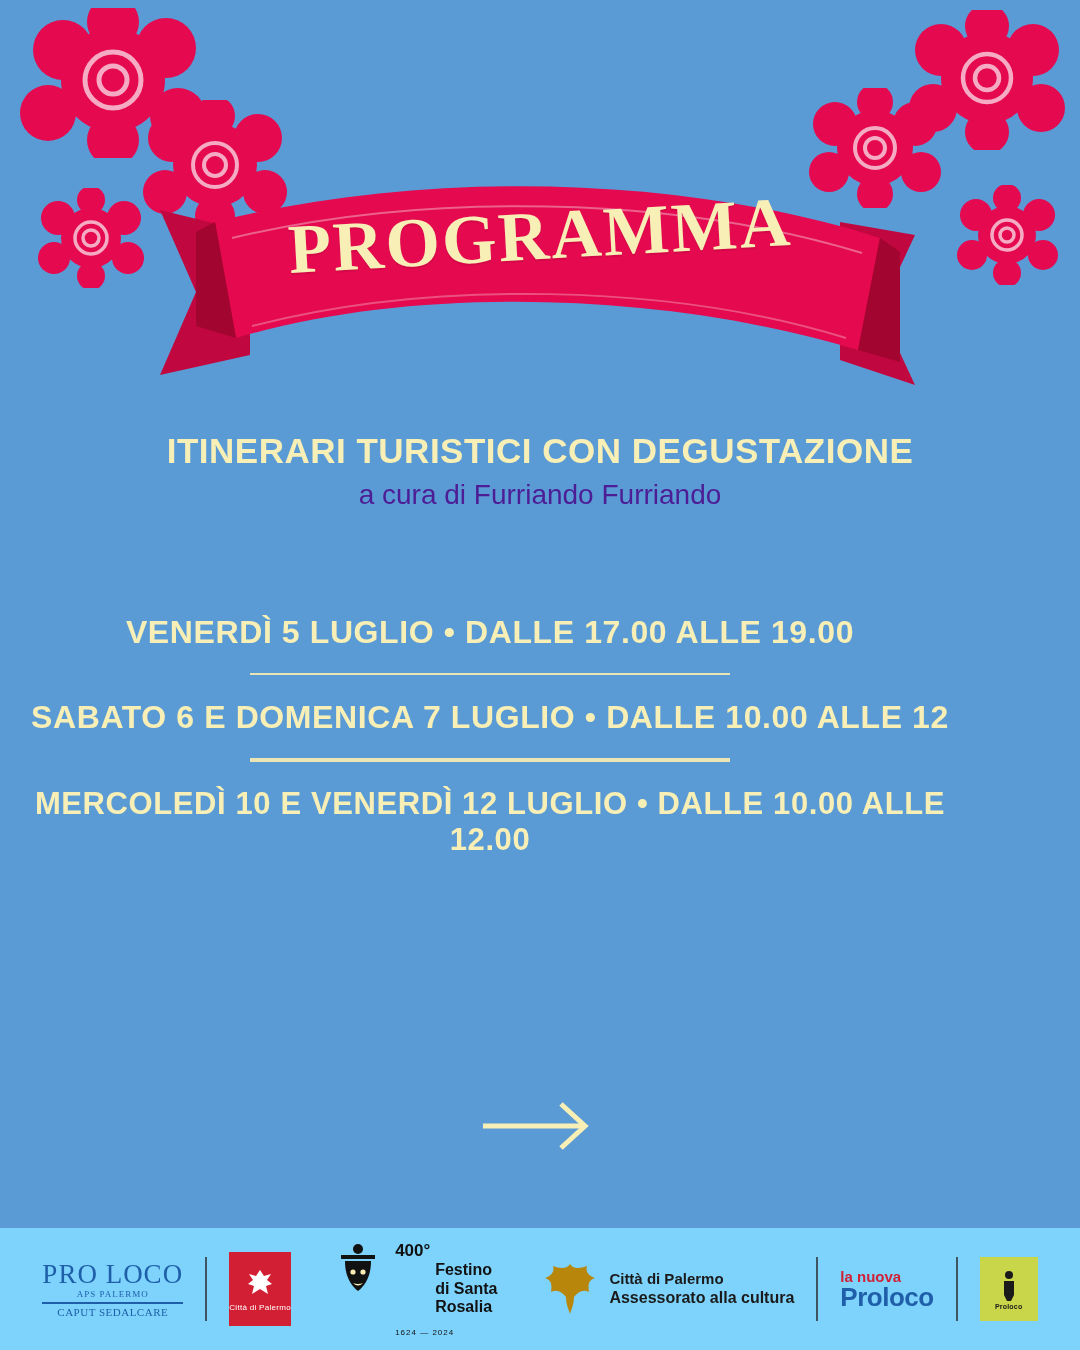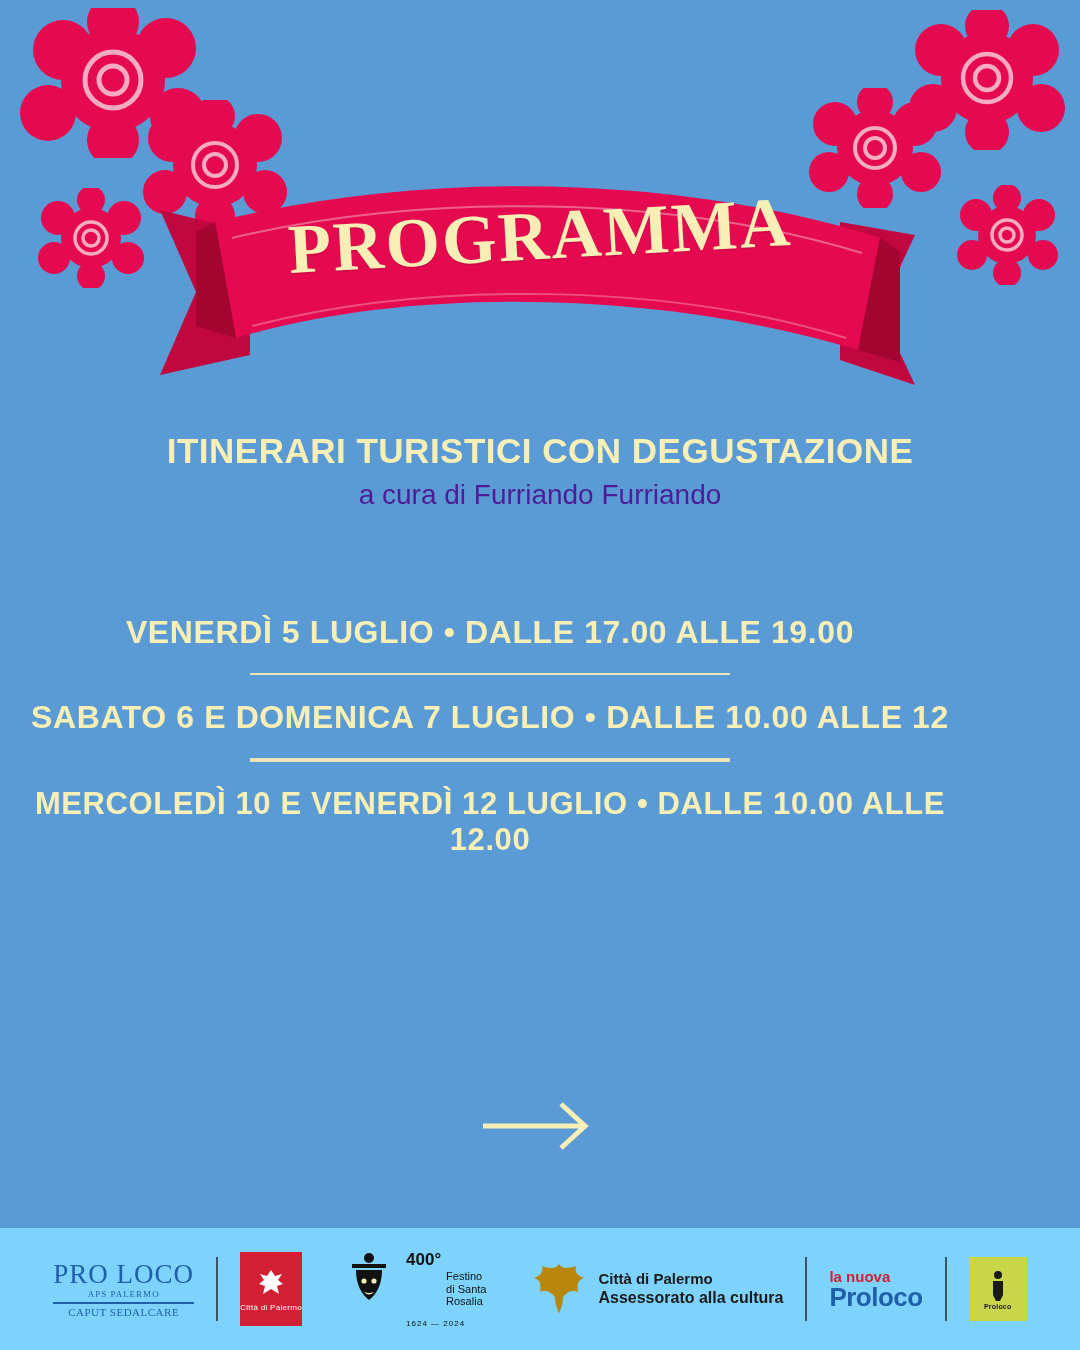--- a/index.html
+++ b/index.html
@@ -149,21 +149,21 @@
   .crest-box {
     width: 62px; height: 74px; background: #d21f33;
     display: flex; flex-direction: column; align-items: center; justify-content: center;
     color: #fff;
   }
   .crest-box .crest-label { font-size: 8px; margin-top: 2px; letter-spacing: .3px;}
 
   
   .festino { display: flex; gap: 14px; color: #111; }
   .festino .f-mask { width: 46px; height: 58px; }
-  .festino .f-txt { font-size: 11px; line-height: 1.15; font-weight: normal; margin-left: 40px; }
+  .festino .f-txt { font-size: 16px; line-height: 1.15; font-weight: bold; margin-left: 40px; }
   .festino .f-400 { font-size: 17px; font-weight: bold; }
   .festino .f-years { font-size: 8px; letter-spacing: 1px; margin-top: 11px; }
 
   
   .comune { display: flex; align-items: center; gap: 10px; color: #1a1a1a; }
   .comune .c-txt { font-size: 14px; line-height: 1.25; }
   .comune .c-txt .c-1 { font-weight: bold; font-size: 15px; }
   .comune .c-txt .c-2 { font-weight: bold; font-size: 16px; }
 
   

